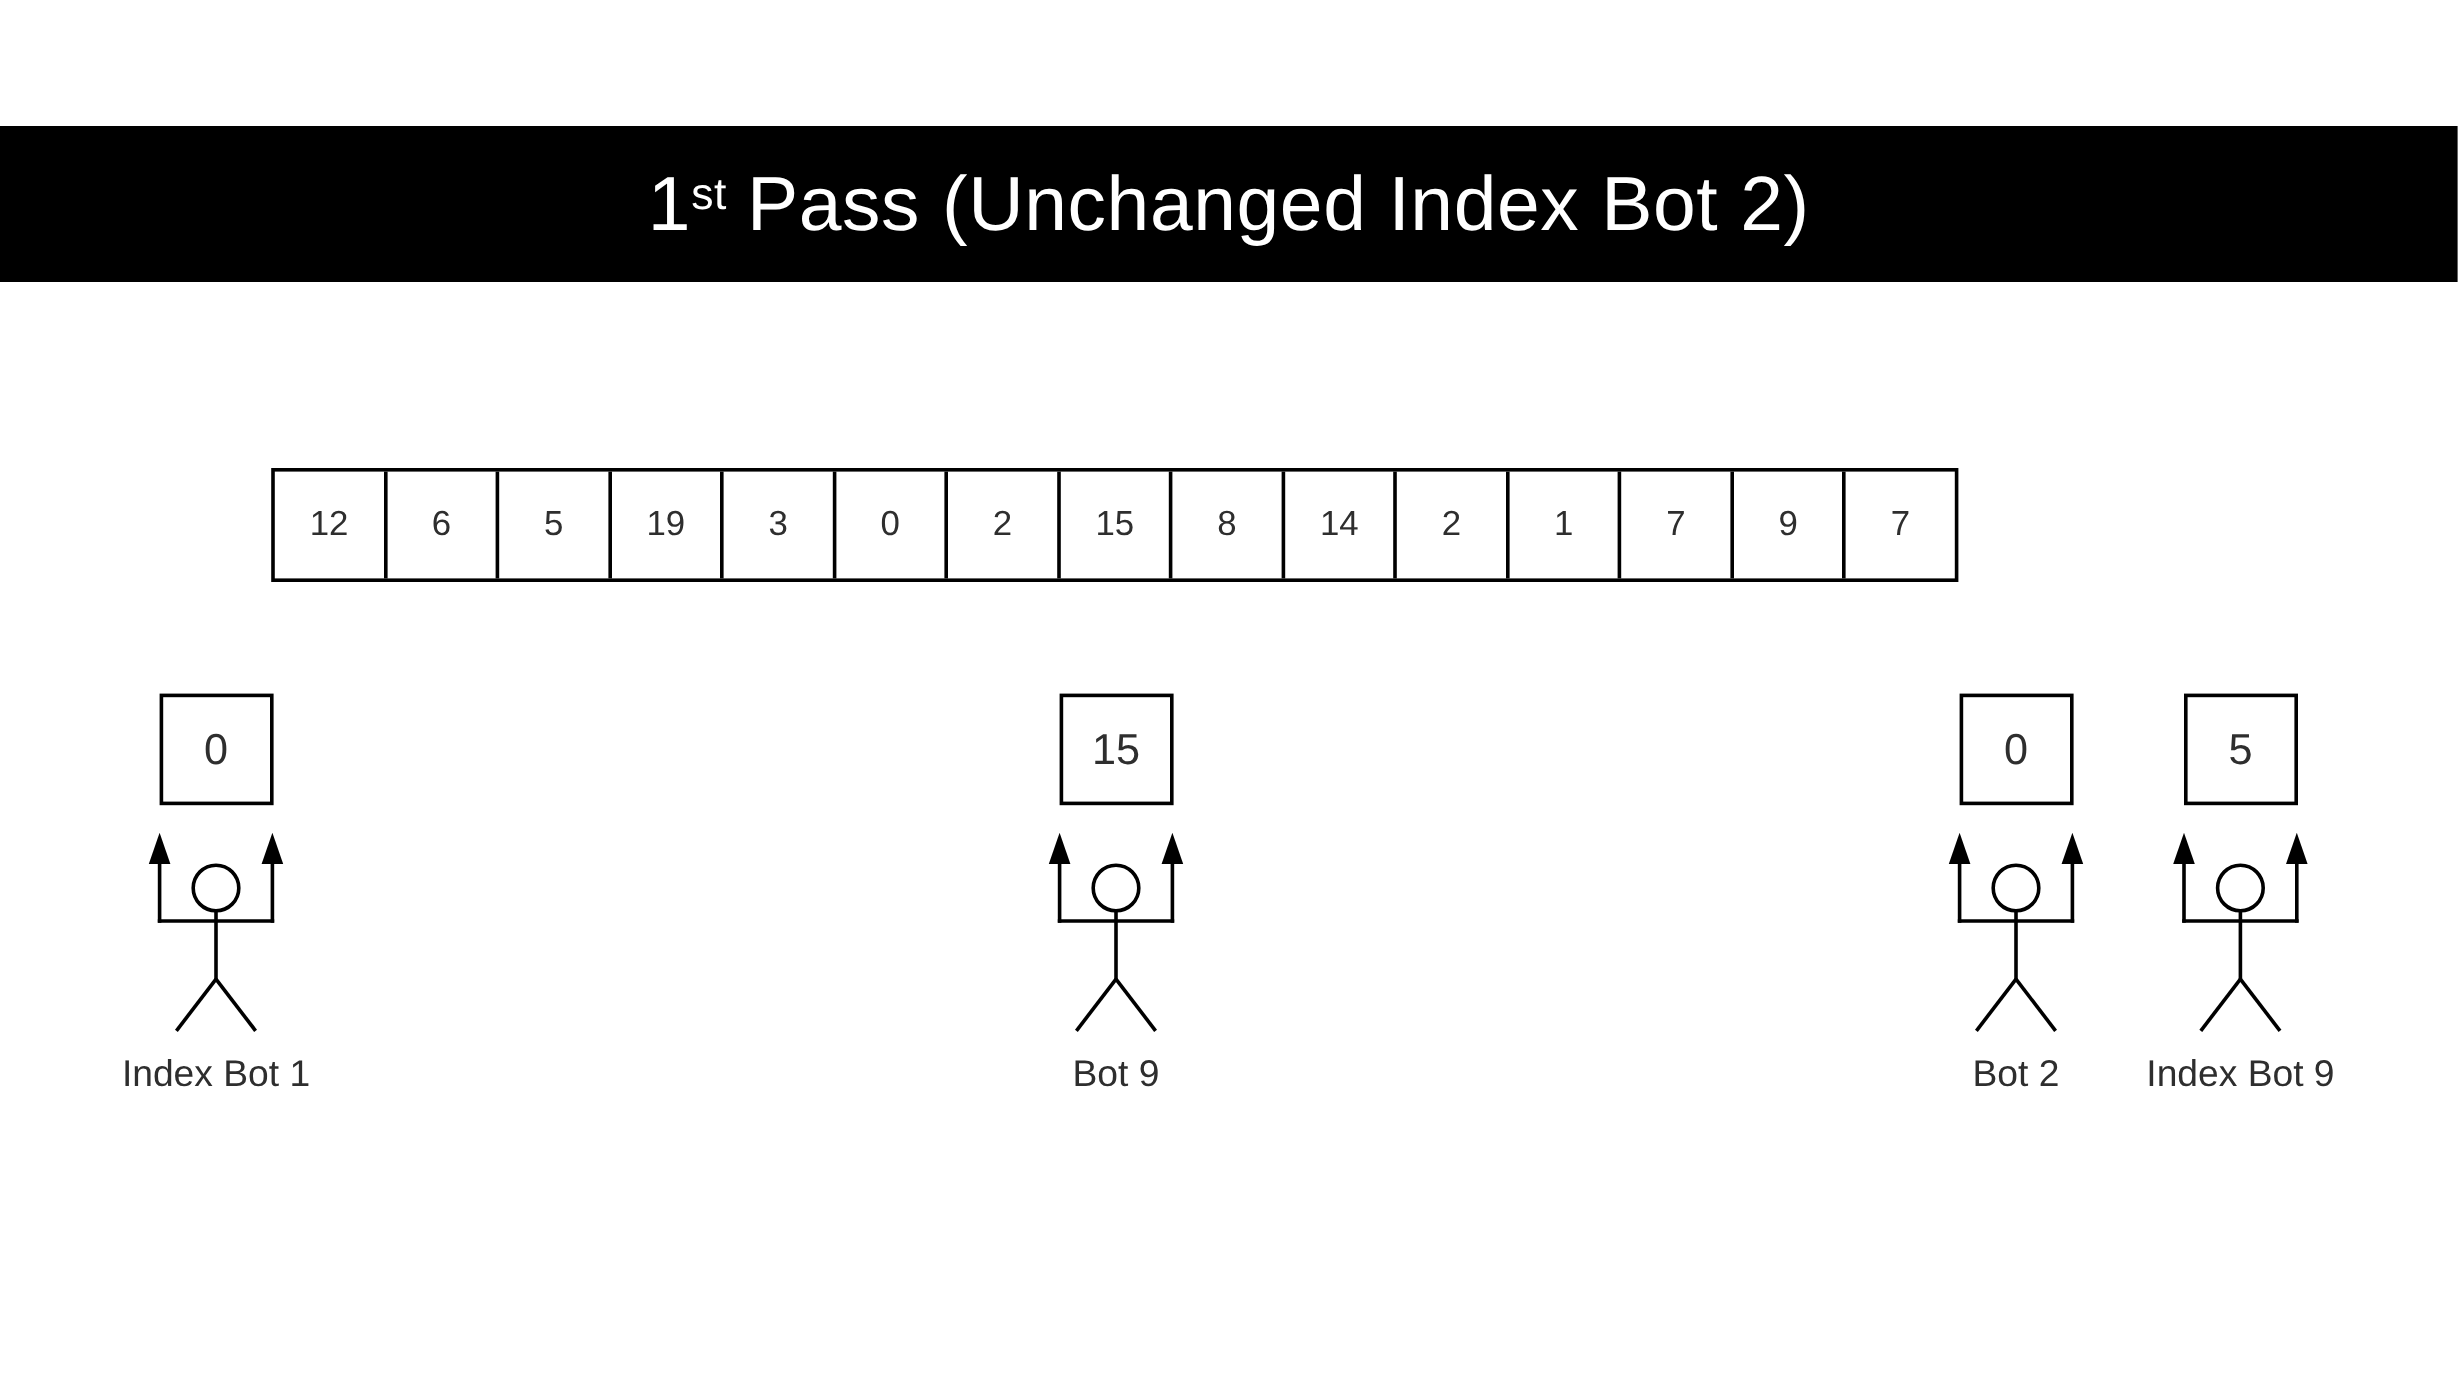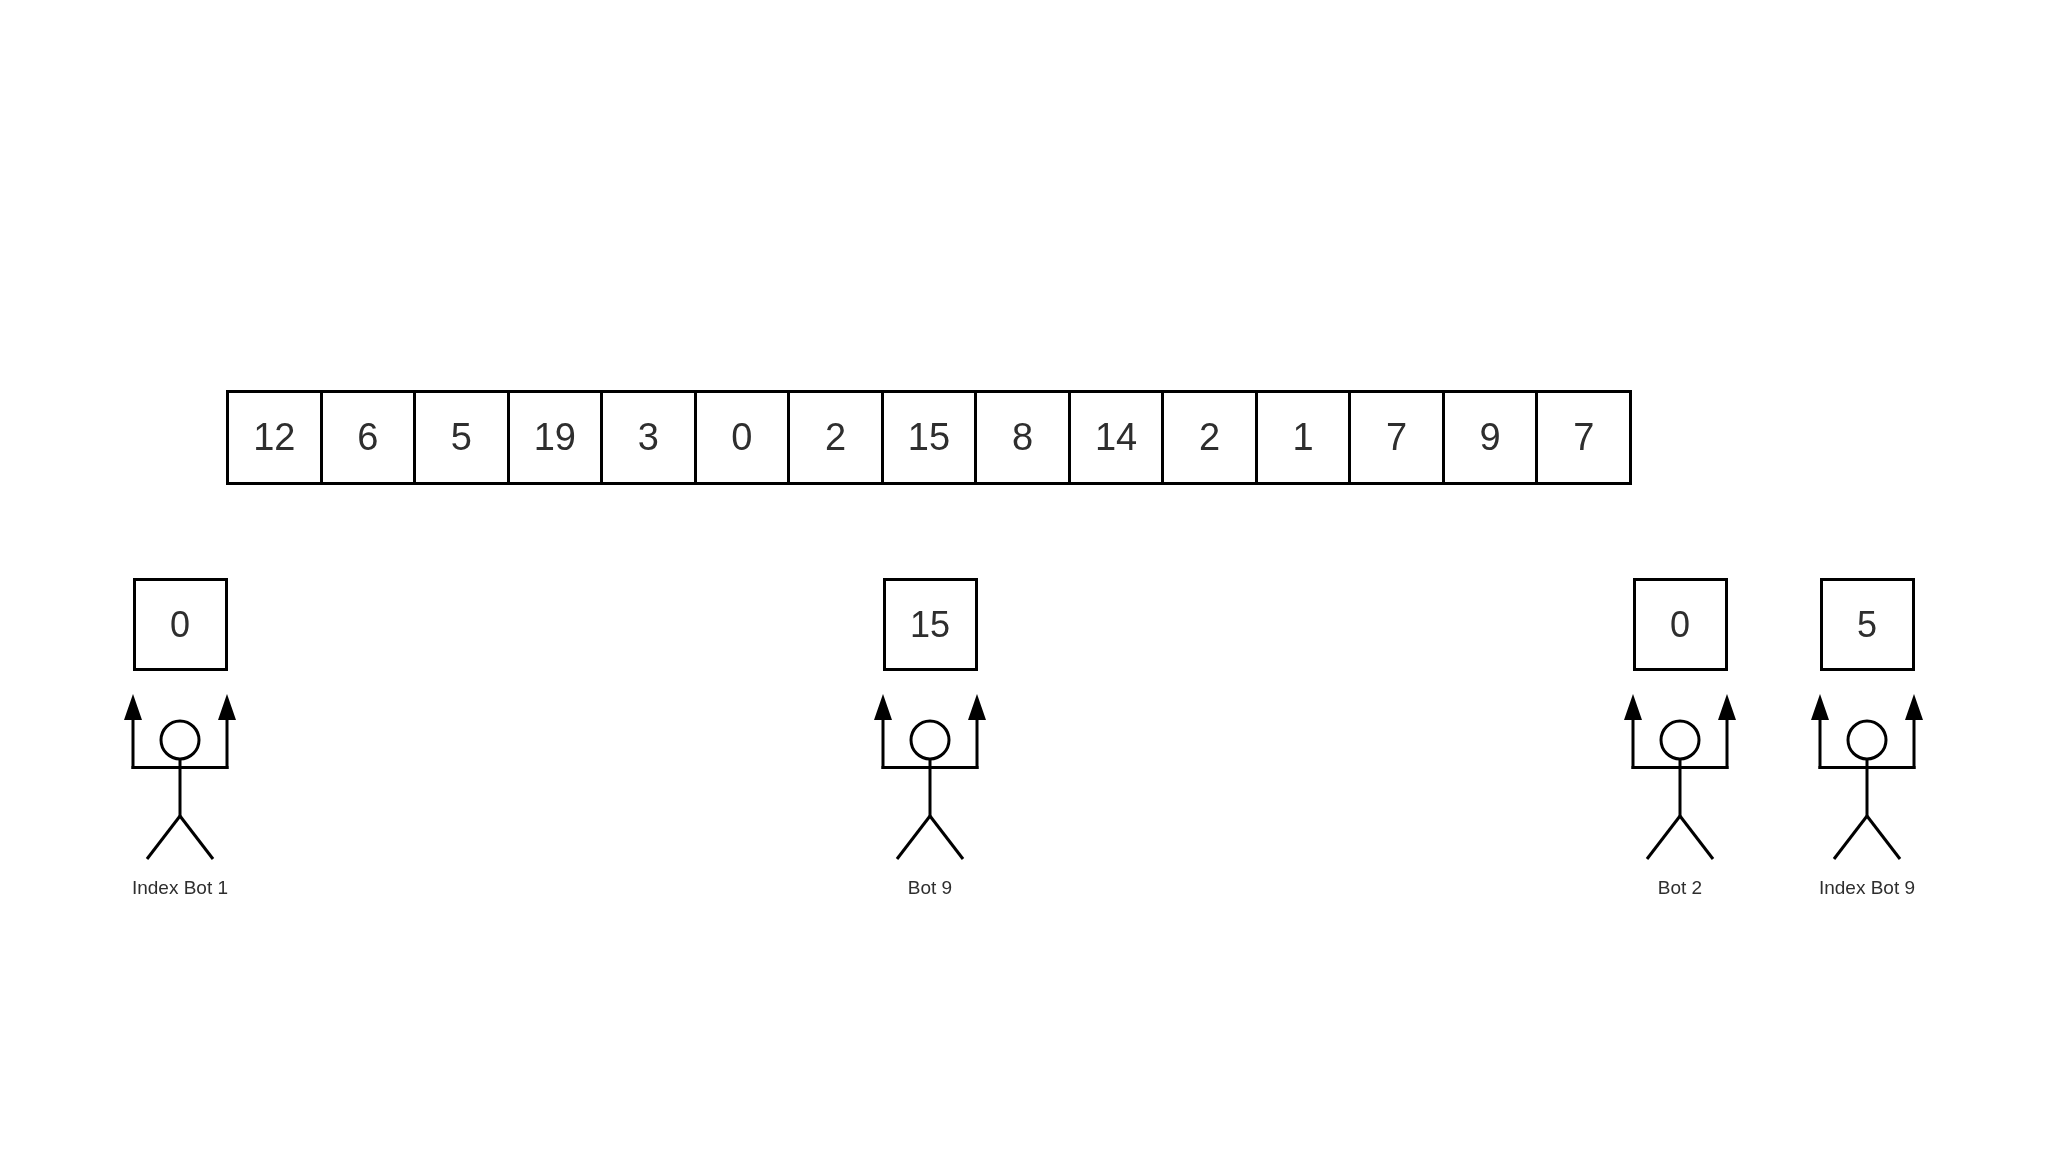--- a/index.html
+++ b/index.html
@@ -45,21 +45,21 @@
     display: flex;
     border: 3px solid var(--stroke, #000000);
     background: #ffffff;
   }
   .array .cell {
     flex: 1 1 0;
     display: flex;
     align-items: center;
     justify-content: center;
     border-left: 3px solid var(--stroke, #000000);
-    font-size: 38px;
+    font-size: 29px;
     color: var(--text, #2e2e2e);
   }
   .array .cell:first-child { border-left: none; }
 
   
   .bot {
     position: absolute;
     top: 578px;
     width: 160px;
     display: flex;
@@ -85,35 +85,38 @@
     fill: none;
   }
   .bot svg circle {
     stroke: var(--stroke, #000000);
     stroke-width: 3;
     fill: #ffffff;
   }
   .bot svg polygon { fill: var(--stroke, #000000); stroke: none; }
   .bot .bot-label {
     margin-top: 6px;
-    font-size: 19px;
+    font-size: 31px;
     color: var(--text, #333333);
     white-space: nowrap;
     text-align: right;
   }
   .bot-index-bot-1 { left: 100px; }
   .bot-bot-1       { left: 850px; }
   .bot-bot-2       { left: 1600px; }
   .bot-index-bot-2 { left: 1787px; }
 </style>
 </head>
 <body style="background: rgb(255, 255, 255);">
 
 <div class="stage">
 
+  <div class="banner">
+    <h1 class="title"><span>1</span><sup>st</sup><span class="title-rest">Pass (Unchanged Index Bot 2)</span></h1>
+  </div>
 
   <div class="array">
     <div class="cell">12</div>
     <div class="cell">6</div>
     <div class="cell">5</div>
     <div class="cell">19</div>
     <div class="cell">3</div>
     <div class="cell">0</div>
     <div class="cell">2</div>
     <div class="cell">15</div>

